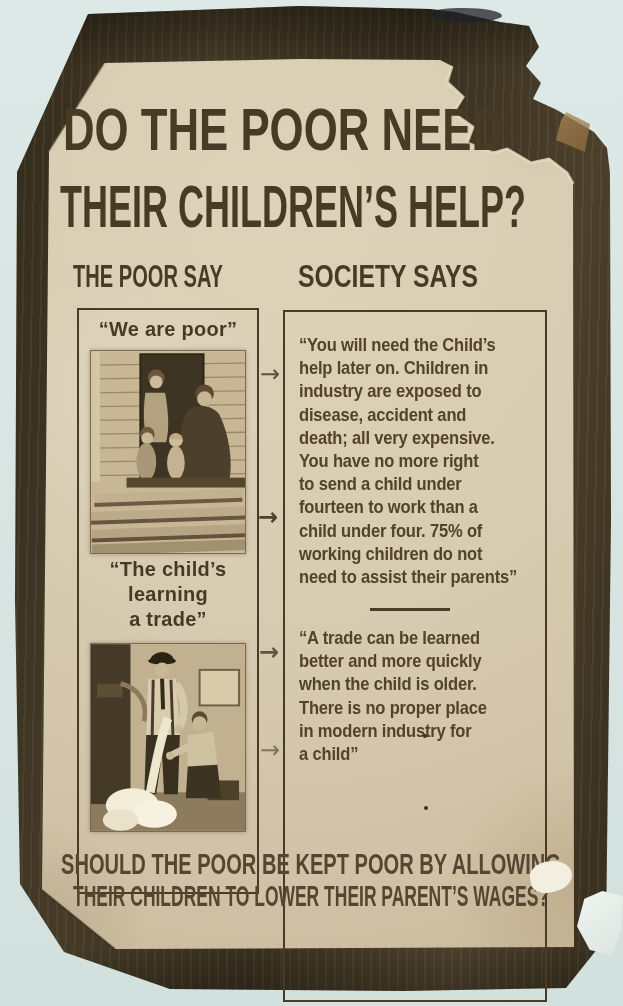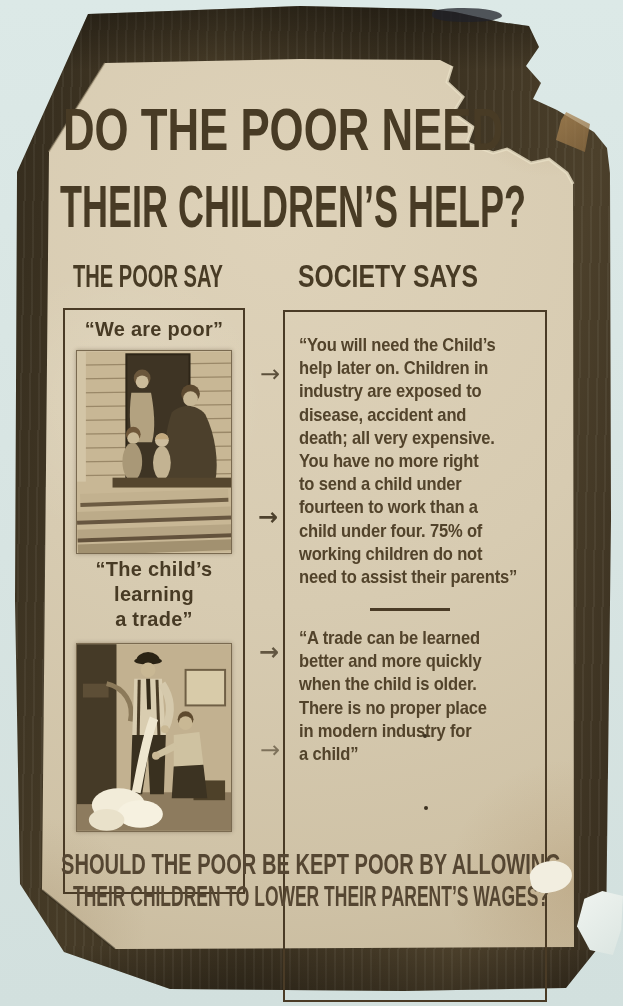--- a/index.html
+++ b/index.html
@@ -50,21 +50,21 @@
     background:linear-gradient(140deg,#b08a57,#8a6a40);opacity:.75;
     clip-path:polygon(30% 0,100% 30%,85% 100%,0 70%,15% 20%);}
 
   
   .content{position:absolute;inset:0;z-index:5;}
   .svgtext{position:absolute;overflow:visible;}
   .svgtext text{font-family:"Liberation Sans",sans-serif;font-weight:bold;fill:#483b25;}
   .footer-text text{fill:#554632;}
 
   .col-box{position:absolute;border:2.5px solid #4a3b26;}
-  .box-left{left:63px;top:308px;width:182px;height:586px;}
+  .box-left{left:77px;top:308px;width:182px;height:586px;}
   .box-right{left:283px;top:310px;width:264px;height:692px;}
 
   .caption{position:absolute;width:100%;text-align:center;color:#473a24;
     font-weight:bold;font-size:21px;letter-spacing:.3px;transform:scaleX(.95);}
   .caption-top{top:7px;}
   .caption-mid{top:246px;line-height:25px;white-space:pre;}
 
   .photo{position:absolute;left:11px;width:156px;border:1px solid #7a6a50;
     box-shadow:0 0 4px rgba(60,45,25,.35);}
   .photo-porch{top:40px;height:204px;}

